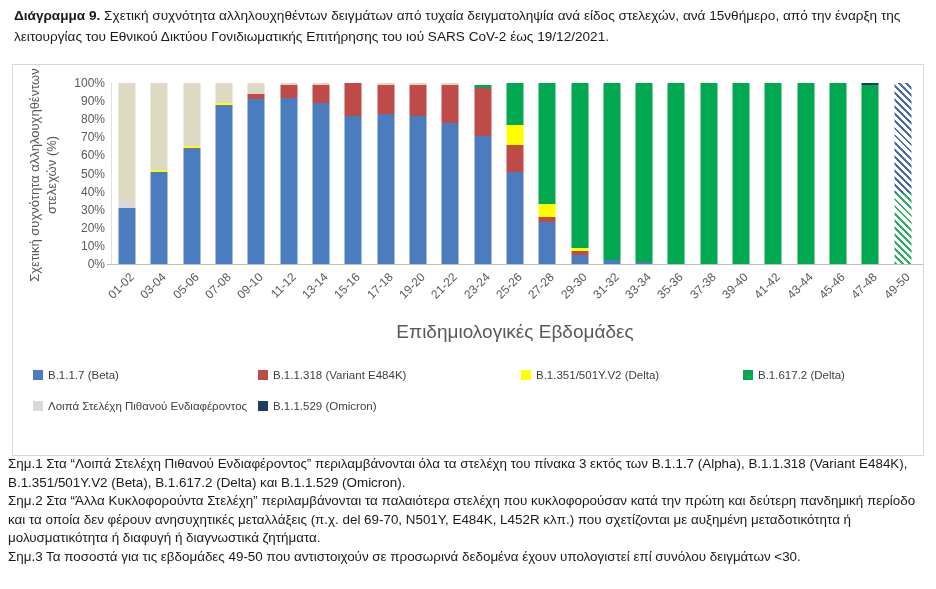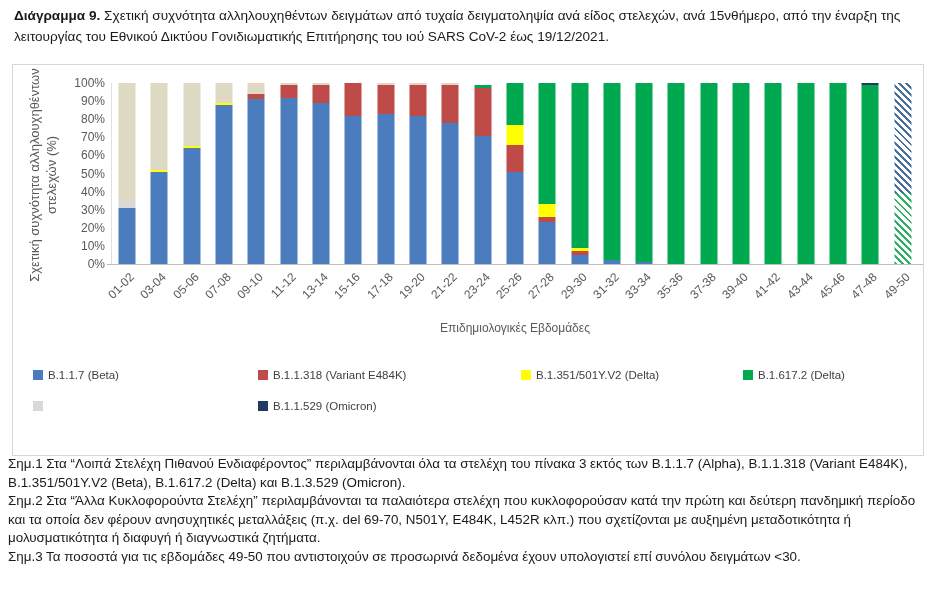--- a/index.html
+++ b/index.html
@@ -22,21 +22,21 @@
   .axis-y{position:absolute;left:98px;top:18px;width:1px;height:181px;background:#e0e0e0;}
   .slot{position:relative;flex:1 1 0;height:181px;}
   .bar{position:absolute;bottom:0;left:50%;transform:translateX(-50%);width:17px;height:181px;
        display:flex;flex-direction:column;justify-content:flex-end;}
   .seg{width:100%;}
   .xlabel{
     position:absolute;top:187px;left:50%;transform-origin:0 0;
     transform:rotate(-45deg) translateX(-100%);
     font-size:12px;color:#595959;white-space:nowrap;
   }
-  .x-title{position:absolute;left:98px;top:256px;width:808px;text-align:center;font-size:12px;color:#595959;}
+  .x-title{position:absolute;left:98px;top:256px;width:808px;text-align:center;font-size:19px;color:#595959;}
   .legend{
     position:absolute;left:20px;top:304px;width:880px;
     display:grid;grid-template-columns:225px 263px 222px 1fr;row-gap:19px;
   }
   .legend-item{display:flex;align-items:center;gap:5px;font-size:11.5px;color:#404040;white-space:nowrap;}
   .swatch{width:10px;height:10px;flex:0 0 10px;}
   .footnotes{position:absolute;left:8px;top:455px;width:924px;font-size:13.4px;line-height:18.6px;color:#1a1a1a;}
   .footnotes p{margin:0;}
 </style>
 </head>
@@ -269,25 +269,26 @@
       <div class="legend-item">
         <span class="swatch" style="background: rgb(255, 255, 0);"></span>
         <span>B.1.351/501Y.V2 (Delta)</span>
       </div>
       <div class="legend-item">
         <span class="swatch" style="background: rgb(0, 168, 79);"></span>
         <span>B.1.617.2 (Delta)</span>
       </div>
       <div class="legend-item">
         <span class="swatch" style="background: rgb(217, 217, 217);"></span>
+        <span>Λοιπά Στελέχη Πιθανού Ενδιαφέροντος</span>
       </div>
       <div class="legend-item">
         <span class="swatch" style="background: rgb(31, 60, 96);"></span>
         <span>B.1.1.529 (Omicron)</span>
       </div>
     </div>
 </div>
 
 <div class="footnotes">
-  <p>Σημ.1 Στα “Λοιπά Στελέχη Πιθανού Ενδιαφέροντος” περιλαμβάνονται όλα τα στελέχη του πίνακα 3 εκτός των B.1.1.7 (Alpha), B.1.1.318 (Variant E484K), B.1.351/501Y.V2 (Beta), B.1.617.2 (Delta) και B.1.3.529 (Omicron).</p>
+  <p>Σημ.1 Στα “Λοιπά Στελέχη Πιθανού Ενδιαφέροντος” περιλαμβάνονται όλα τα στελέχη του πίνακα 3 εκτός των B.1.1.7 (Alpha), B.1.1.318 (Variant E484K), B.1.351/501Y.V2 (Beta), B.1.617.2 (Delta) και B.1.1.529 (Omicron).</p>
   <p>Σημ.2 Στα “Άλλα Κυκλοφορούντα Στελέχη” περιλαμβάνονται τα παλαιότερα στελέχη που κυκλοφορούσαν κατά την πρώτη και δεύτερη πανδημική περίοδο και τα οποία δεν φέρουν ανησυχητικές μεταλλάξεις (π.χ. del 69-70, N501Y, E484K, L452R κλπ.) που σχετίζονται με αυξημένη μεταδοτικότητα ή μολυσματικότητα ή διαφυγή ή διαγνωστικά ζητήματα.</p>
   <p>Σημ.3 Τα ποσοστά για τις εβδομάδες 49-50 που αντιστοιχούν σε προσωρινά δεδομένα έχουν υπολογιστεί επί συνόλου δειγμάτων &lt;30.</p>
 </div>
 
 </body></html>

